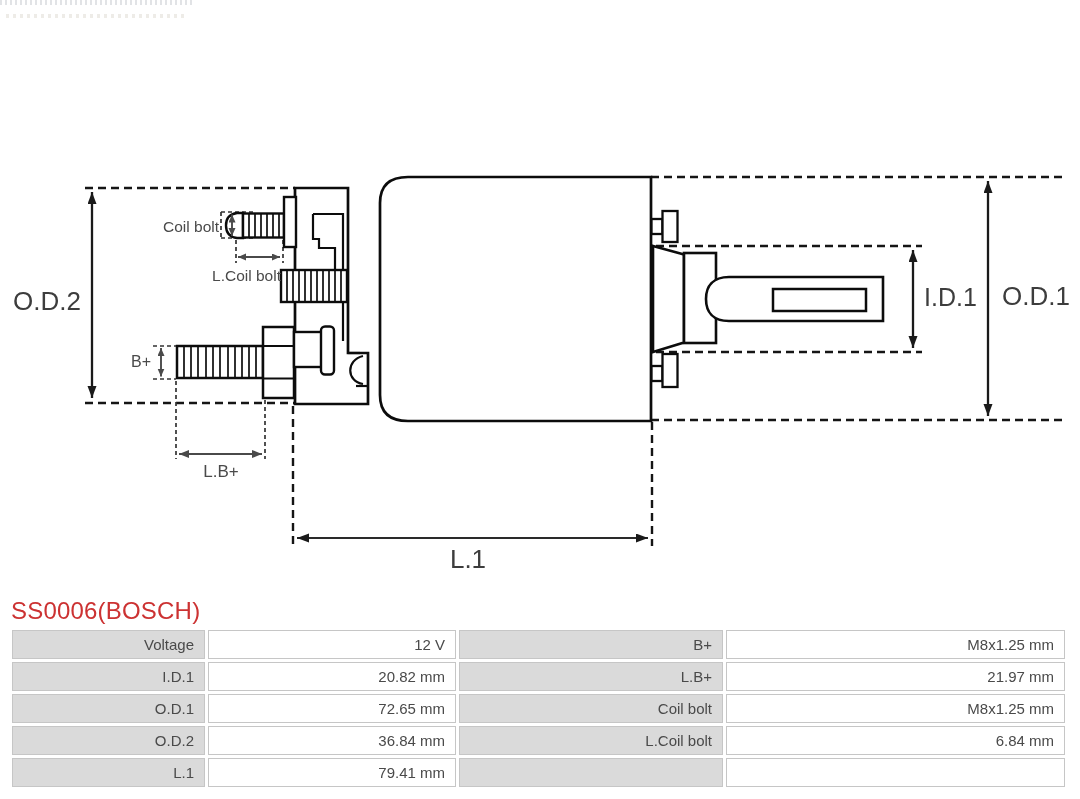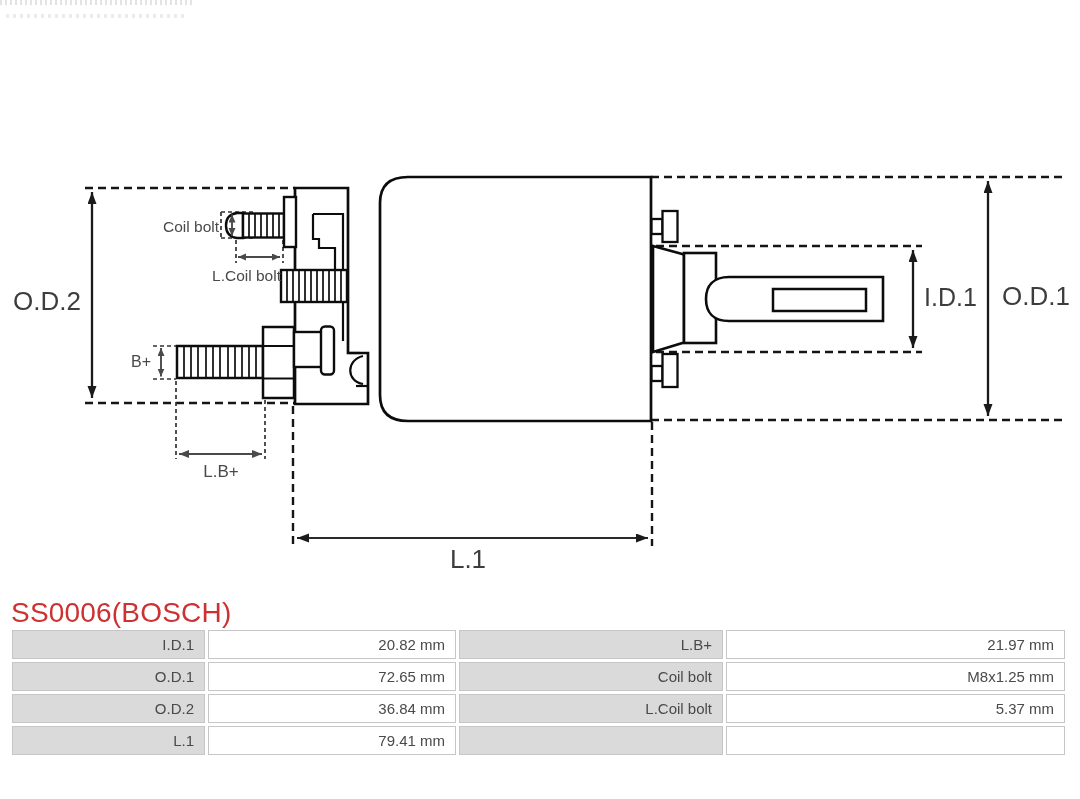--- a/index.html
+++ b/index.html
@@ -10,21 +10,21 @@
   
   .logo-strip{position:absolute;top:0;left:0;width:192px;height:5px;
     background:repeating-linear-gradient(90deg,#c9ccd1 0 2px,transparent 2px 5px);
     opacity:.55;}
   .logo-strip2{position:absolute;top:14px;left:6px;width:182px;height:4px;
     background:repeating-linear-gradient(90deg,#d4cfc4 0 3px,transparent 3px 7px);
     opacity:.4;}
   .drawing{position:absolute;top:0;left:0;}
   .part-number{
     position:absolute;left:11px;top:597px;
-    font-size:28px;color:#cc3232;letter-spacing:.2px;
+    font-size:24px;color:#cc3232;letter-spacing:.2px;
   }
   .spec-table{
     position:absolute;left:9px;top:627px;
     border-collapse:separate;border-spacing:3px;
     table-layout:fixed;width:1058px;
   }
   .spec-table td{
     border:1px solid #c6c6c6;height:27px;padding:0 10px;
     font-size:15px;color:#4a4a4a;text-align:right;
     white-space:nowrap;overflow:hidden;
@@ -189,36 +189,42 @@
 
 <table class="spec-table">
   <colgroup>
     <col style="width:193px">
       <col style="width:248px">
       <col style="width:264px">
       <col style="width:339px">
   </colgroup>
   <tbody>
     <tr>
+      <td class="lbl">Voltage</td>
+      <td class="val">12 V</td>
+      <td class="lbl">B+</td>
+      <td class="val">M8x1.25 mm</td>
+    </tr>
+    <tr>
       <td class="lbl">I.D.1</td>
       <td class="val">20.82 mm</td>
       <td class="lbl">L.B+</td>
       <td class="val">21.97 mm</td>
     </tr>
     <tr>
       <td class="lbl">O.D.1</td>
       <td class="val">72.65 mm</td>
       <td class="lbl">Coil bolt</td>
       <td class="val">M8x1.25 mm</td>
     </tr>
     <tr>
       <td class="lbl">O.D.2</td>
       <td class="val">36.84 mm</td>
       <td class="lbl">L.Coil bolt</td>
-      <td class="val">5.37 mm</td>
+      <td class="val">6.84 mm</td>
     </tr>
     <tr>
       <td class="lbl">L.1</td>
       <td class="val">79.41 mm</td>
       <td class="lbl"></td>
       <td class="val"></td>
     </tr>
   </tbody>
 </table>
 

